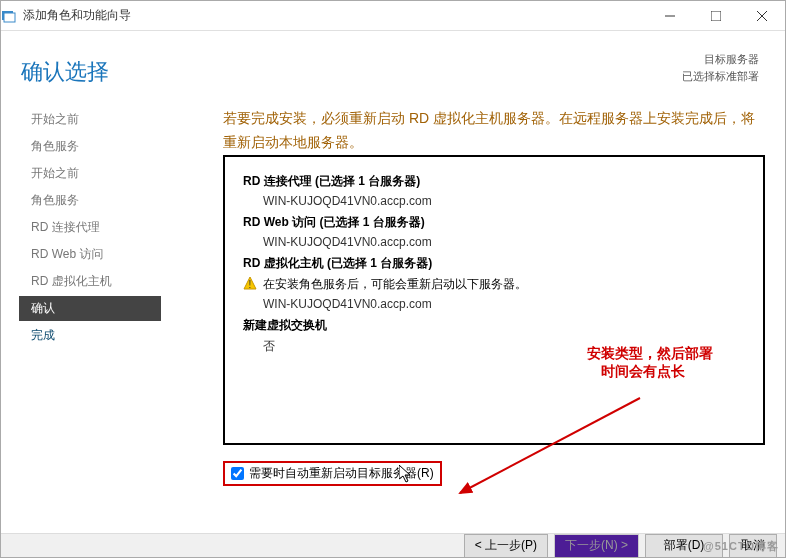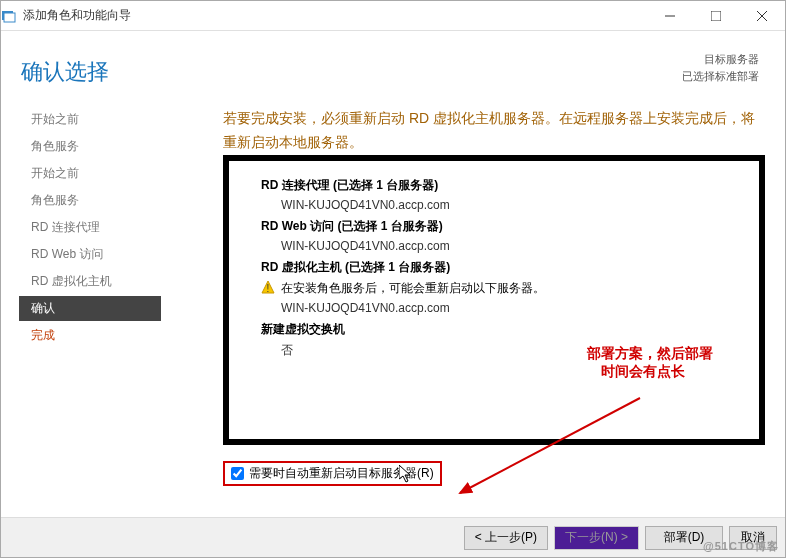--- a/index.html
+++ b/index.html
@@ -10,32 +10,32 @@
     .titlebar .title { flex: 1; font-size: 12px; color: #333; }
     .winbtn { width: 46px; height: 30px; display:flex; align-items:center; justify-content:center; }
     .content { display: flex; height: 488px; gap: 32px; }
     .header-row { position: absolute; top: 40px; left: 20px; right: 26px; display:flex; justify-content:space-between; align-items:flex-start; }
     .page-title { font-size: 22px; color: #1a75bb; font-weight: 400; margin-top: 16px; }
     .dest { text-align: right; font-size: 11px; color: #555; margin-top: 10px; line-height: 1.5; }
     .sidebar { width: 160px; padding-top: 76px; padding-left: 18px; }
     .sidebar .item { padding: 4px 12px; font-size: 12px; color: #777; margin-bottom: 2px; cursor: default; }
     .main { flex: 1; padding: 76px 20px 0 30px; position:relative; }
     .intro { font-size: 14px; color: #a16207; line-height: 1.7; }
-    .details-box { border: 6px solid #000000; padding: 10px 32px; height: 290px; overflow:auto; }
+    .details-box { border: 2px solid #000000; padding: 10px 18px; height: 290px; overflow:auto; }
     .role-title { font-weight: bold; font-size: 12px; margin-top: 6px; margin-bottom: 4px; }
     .role-sub { margin-left: 20px; font-size: 12px; color: #333; margin-bottom: 6px; }
     .warn-row { display:flex; align-items:flex-start; margin-left:0; margin-top:4px; margin-bottom:4px; }
     .warn-icon { width:14px; height:14px; margin-right:6px; }
     .checkbox-row { margin-top: 16px; display:flex; align-items:center; border: 2px solid #d00000; padding: 2px 6px; width: fit-content; position:relative; }
     .checkbox-row input { margin-right: 5px; }
     .checkbox-row .cursor { position:absolute; left: 174px; top: 2px; }
     .annot { position:absolute; right: 72px; top: 314px; text-align:left; color:#d00000; font-weight:bold; font-size:14px; }
     .annot .line2 { margin-top: 0; margin-left: 14px; }
     .arrow-svg { position:absolute; right:140px; top:362px; }
-    .footer { position:absolute; bottom: 0; left:0; right:0; height: 40px; border-top:1px solid #ddd; background:#f0f0f0; display:flex; justify-content:flex-end; align-items:center; padding-right:8px; gap:6px; }
+    .footer { position:absolute; bottom: 0; left:0; right:0; height: 24px; border-top:1px solid #ddd; background:#f0f0f0; display:flex; justify-content:flex-end; align-items:center; padding-right:8px; gap:6px; }
     .btn { min-width: 78px; height: 24px; font-size: 12px; background:#e1e1e1; border:1px solid #adadad; padding: 0 10px; cursor:pointer; }
     .btn:disabled { color:#999; background:#4c1d95; border-color:#ccc; cursor:default; }
     .watermark { position:absolute; right:6px; bottom:3px; font-size:11px; color:#999; letter-spacing:1px;font-weight:bold; }
     .sb-confirm { background:#444 !important; color:#fff !important;}
   </style>
 </head>
 <body>
 
 <div class="window">
 
@@ -76,21 +76,21 @@
   <div class="content">
     <div class="sidebar">
       <div class="item">开始之前</div>
       <div class="item">角色服务</div>
       <div class="item">开始之前</div>
       <div class="item">角色服务</div>
       <div class="item">RD 连接代理</div>
       <div class="item">RD Web 访问</div>
       <div class="item">RD 虚拟化主机</div>
       <div class="item sb-confirm">确认</div>
-      <div class="item" style="color:#c2410c">完成</div>
+      <div class="item" style="color:#0c4a6e">完成</div>
     </div>
 
     <div class="main">
       <div class="intro">若要完成安装，必须重新启动 RD 虚拟化主机服务器。在远程服务器上安装完成后，将重新启动本地服务器。</div>
 
       <div class="details-box">
         <div class="role-title">RD 连接代理  (已选择 1 台服务器)</div>
         <div class="role-sub">WIN-KUJOQD41VN0.accp.com</div>
 
         <div class="role-title">RD Web 访问  (已选择 1 台服务器)</div>
@@ -106,21 +106,21 @@
           </span>
           <span>在安装角色服务后，可能会重新启动以下服务器。</span>
         </div>
         <div class="role-sub">WIN-KUJOQD41VN0.accp.com</div>
 
         <div class="role-title">新建虚拟交换机</div>
         <div class="role-sub">否</div>
       </div>
 
       <div class="annot">
-        <div>部署方案，然后部署</div>
+        <div>安装类型，然后部署</div>
         <div class="line2">时间会有点长</div>
       </div>
 
       <svg class="arrow-svg" width="200" height="110">
         <defs>
             <marker id="arr" markerWidth="8" markerHeight="8" refX="6" refY="3" orient="auto">
               <polygon points="0,0 7,3 0,6" fill="#d00000"></polygon>
             </marker>
           </defs>
         <line x1="195" y1="5" x2="15" y2="100" stroke="#d00000" stroke-width="2" marker-end="url(#arr)"></line>

